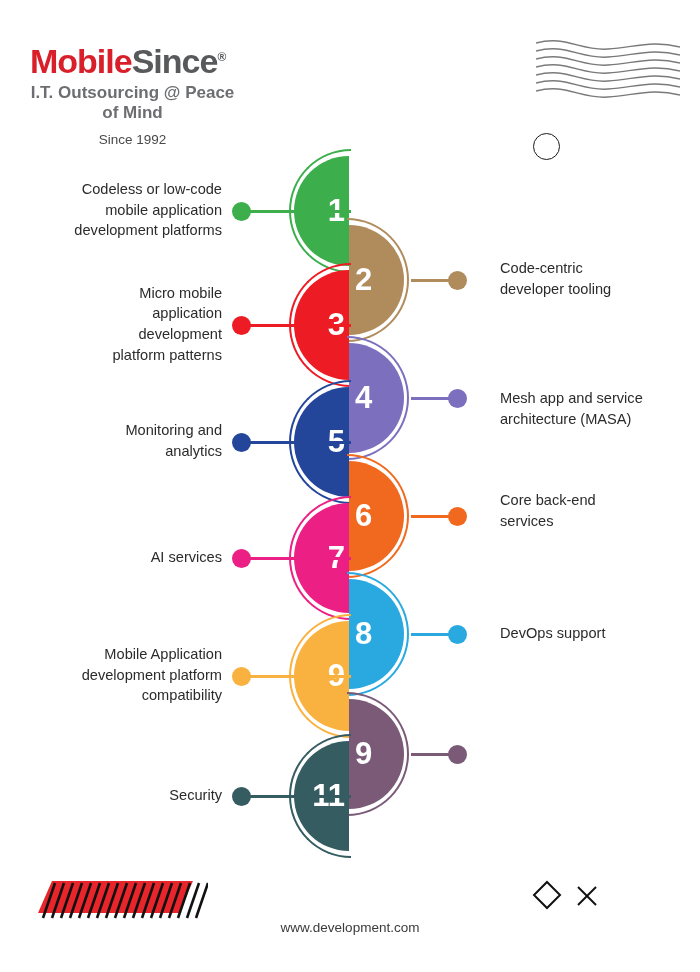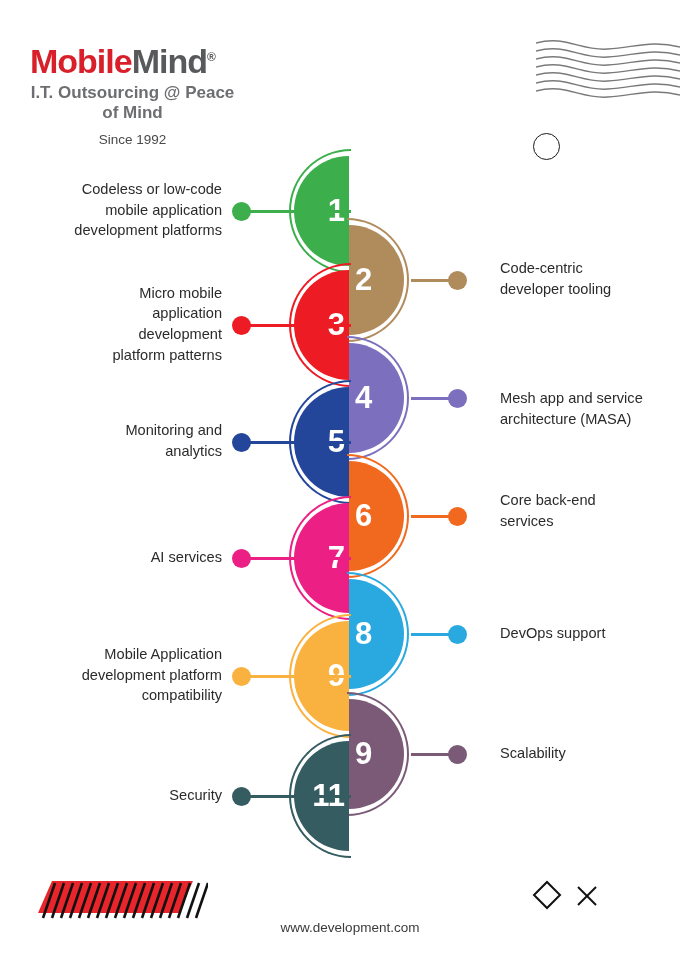--- a/index.html
+++ b/index.html
@@ -90,21 +90,21 @@
     line-height:1.42; white-space:pre-line;
   }
   .lbl.left  { right:478px; text-align:right; width:230px; }
   .lbl.right { left:500px;  text-align:left;  width:200px; }
 </style>
 </head>
 <body>
 
 <div id="logo-block">
   <div id="logo-wordmark">
-    <span id="logo-syn">Mobile</span><span id="logo-india">Mind</span><span id="logo-reg">®</span>
+    <span id="logo-syn">Mobile</span><span id="logo-india">Since</span><span id="logo-reg">®</span>
   </div>
   <div id="logo-tagline">I.T. Outsourcing @ Peace of Mind</div>
   <div id="logo-since">Since 1992</div>
 </div>
 
 <div id="wave-deco">
   <svg width="144" height="62" viewBox="0 0 144 62">
     <g fill="none" stroke="#7a7a7a" stroke-width="1.5">
       <path d="M0 5 C 30 -3, 44 13, 72 11 S 116 2, 144 9"></path>
       <path d="M0 13 C 30 5, 44 21, 72 19 S 116 10, 144 17"></path>
@@ -222,21 +222,20 @@
     <div class="conn" style="--c: #F9B13F; background: rgb(249, 177, 63); top: 675px; left: 248px; width: 103px;"></div>
     <div class="dot" style="background: rgb(249, 177, 63); top: 666.5px; left: 232px;"></div>
     <div class="lbl left" style="top: 643.95px;">Mobile Application
 development platform
 compatibility</div>
     <div class="ring right" style="--c: #7A5A77; top: 692px;"></div>
     <div class="half right" style="--c: #7A5A77; top: 699px;"></div>
     <div class="num right" style="top: 738px;">9</div>
     <div class="conn" style="--c: #7A5A77; background: rgb(122, 90, 119); top: 753px; left: 411px; width: 41px;"></div>
     <div class="dot" style="background: rgb(122, 90, 119); top: 744.5px; left: 448px;"></div>
-    <div class="lbl right" style="top: 742.65px;">Scalability</div>
     <div class="ring left" style="--c: #355C61; top: 734px;"></div>
     <div class="half left" style="--c: #355C61; top: 741px;"></div>
     <div class="num left" style="top: 780px;">11</div>
     <div class="conn" style="--c: #355C61; background: rgb(53, 92, 97); top: 795px; left: 248px; width: 103px;"></div>
     <div class="dot" style="background: rgb(53, 92, 97); top: 786.5px; left: 232px;"></div>
     <div class="lbl left" style="top: 784.65px;">Security</div>
   </div>
 
 <div id="footer-url">www.development.com</div>
 

